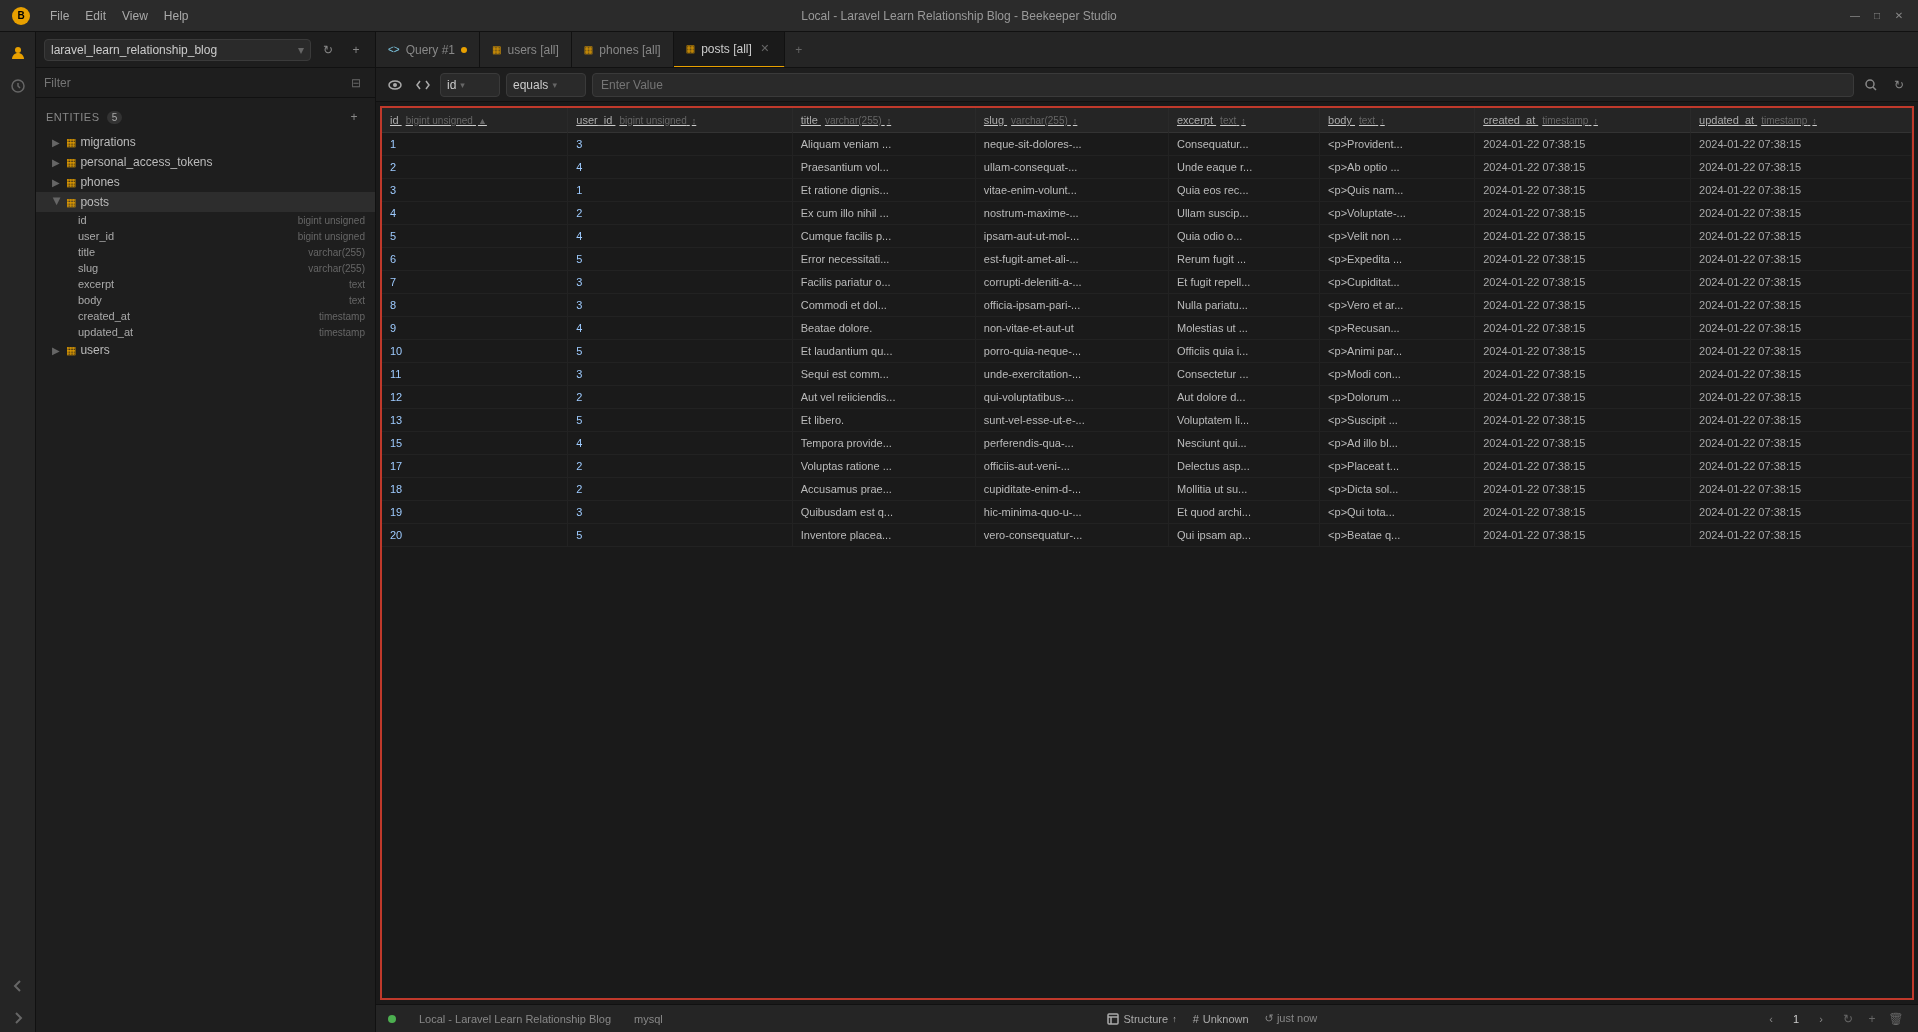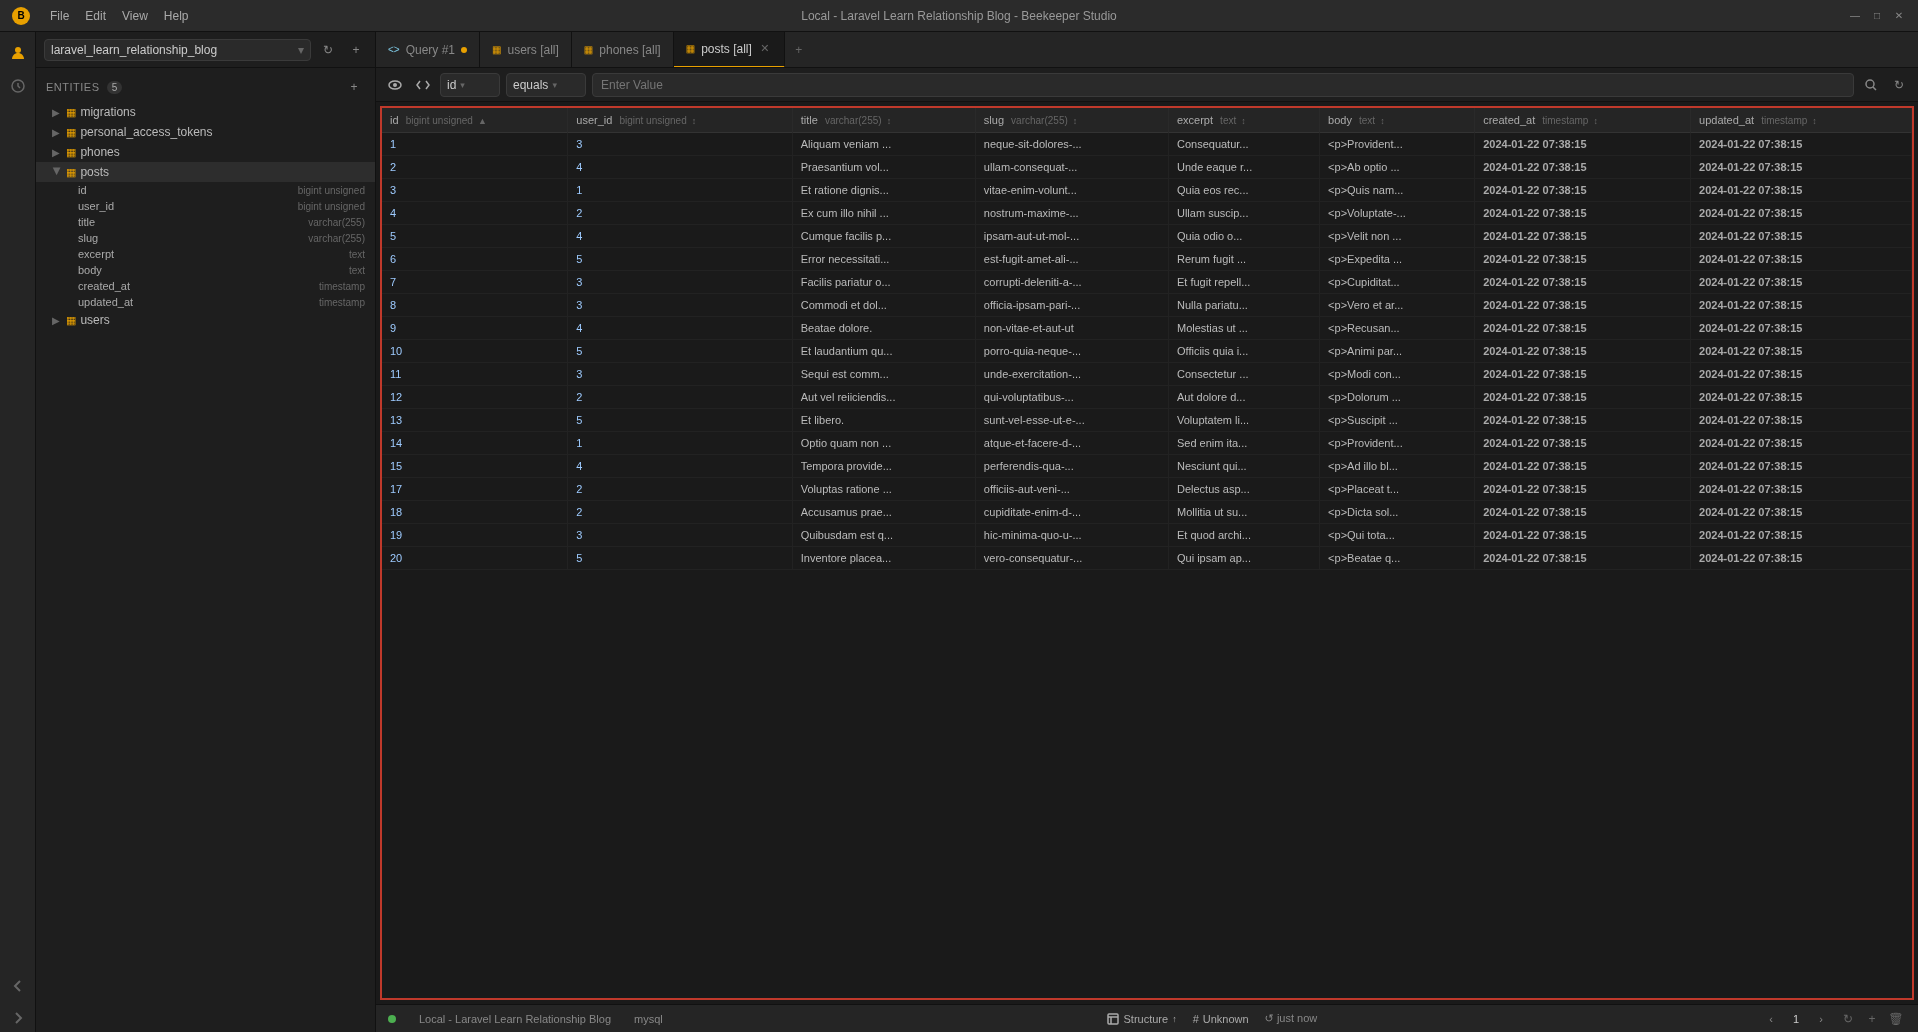--- a/index.html
+++ b/index.html
@@ -350,20 +350,21 @@
       margin: 4px;
     }
     #data-table {
       width: 100%;
       border-collapse: collapse;
       font-size: 11px;
     }
     #data-table thead tr {
       background: #ec4899;
       border-bottom: 1px solid #333;
+      text-decoration: underline;
     }
     #data-table thead th {
       padding: 6px 8px;
       text-align: left;
       color: #aaa;
       font-weight: normal;
       white-space: nowrap;
       border-right: 1px solid #2a2a2a;
       position: sticky;
       top: 0;
@@ -388,21 +389,20 @@
       text-overflow: ellipsis;
     }
     #data-table tbody td.num-cell {
       color: #9ecbff;
     }
     #data-table tbody td.str-cell {
       color: #bbb;
     }
     #data-table tbody td.date-cell {
       color: #aaa;
-      font-weight: bold;
     }
     .sort-icon { color: #666; font-size: 9px; margin-left: 2px; }
 
     
     #status-bar {
       height: 28px;
       background: #252525;
       border-top: 1px solid #111;
       display: flex;
       align-items: center;
@@ -546,20 +546,24 @@
   </div>
 
   <div id="sidebar">
     <div id="sidebar-header">
       <div id="db-selector">
         <span>laravel_learn_relationship_blog</span>
         <span style="color:#666;">▾</span>
       </div>
       <div class="icon-btn">↻</div>
       <div class="icon-btn">+</div>
+    </div>
+    <div id="filter-bar">
+      <input id="filter-input" placeholder="Filter" style="">
+      <div class="icon-btn" style="color:#666;">⊟</div>
     </div>
     <div id="entities-section">
       <div id="entities-header">
         <span>
           <span class="entities-label">ENTITIES</span>
           <span class="entities-count">5</span>
         </span>
         <div class="icon-btn">+</div>
       </div>
 
@@ -824,30 +828,20 @@
               <td class="num-cell">13</td>
               <td class="num-cell">5</td>
               <td class="str-cell">Et libero.</td>
               <td class="str-cell">sunt-vel-esse-ut-e-...</td>
               <td class="str-cell">Voluptatem li...</td>
               <td class="str-cell">&lt;p&gt;Suscipit ...</td>
               <td class="date-cell">2024-01-22 07:38:15</td>
               <td class="date-cell">2024-01-22 07:38:15</td>
             </tr>
             <tr>
-              <td class="num-cell">14</td>
-              <td class="num-cell">1</td>
-              <td class="str-cell">Optio quam non ...</td>
-              <td class="str-cell">atque-et-facere-d-...</td>
-              <td class="str-cell">Sed enim ita...</td>
-              <td class="str-cell">&lt;p&gt;Provident...</td>
-              <td class="date-cell">2024-01-22 07:38:15</td>
-              <td class="date-cell">2024-01-22 07:38:15</td>
-            </tr>
-            <tr>
               <td class="num-cell">15</td>
               <td class="num-cell">4</td>
               <td class="str-cell">Tempora provide...</td>
               <td class="str-cell">perferendis-qua-...</td>
               <td class="str-cell">Nesciunt qui...</td>
               <td class="str-cell">&lt;p&gt;Ad illo bl...</td>
               <td class="date-cell">2024-01-22 07:38:15</td>
               <td class="date-cell">2024-01-22 07:38:15</td>
             </tr>
             <tr>

